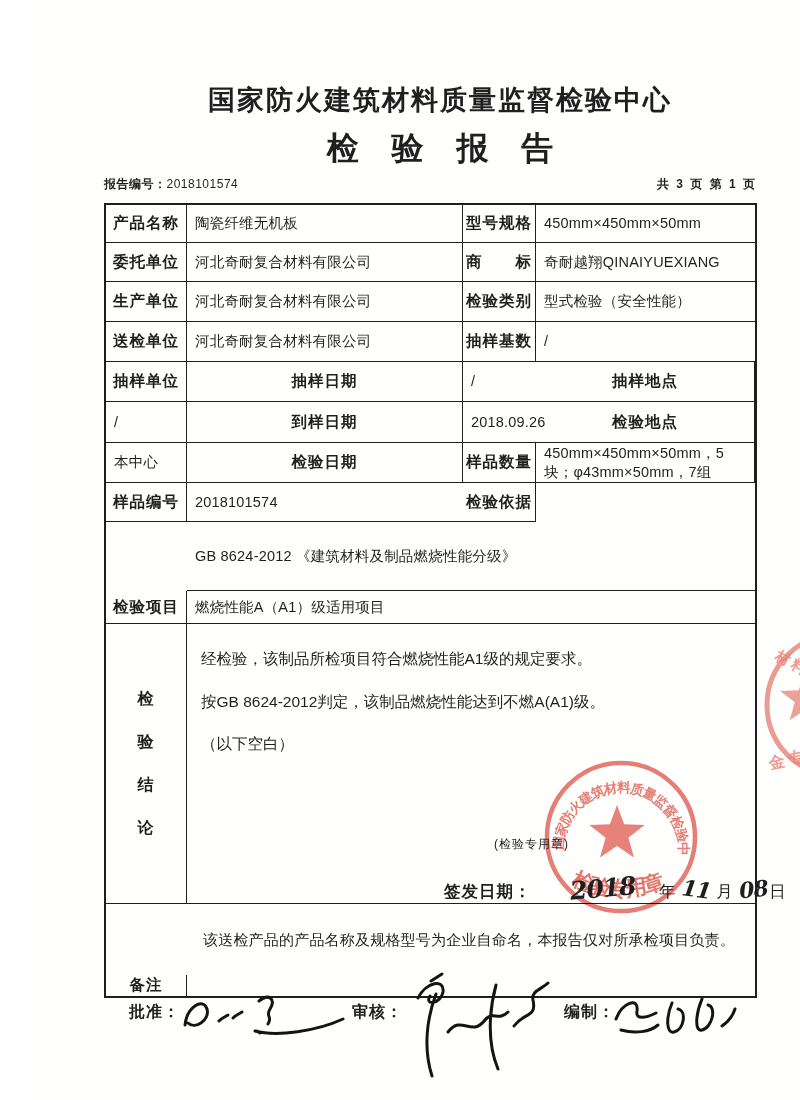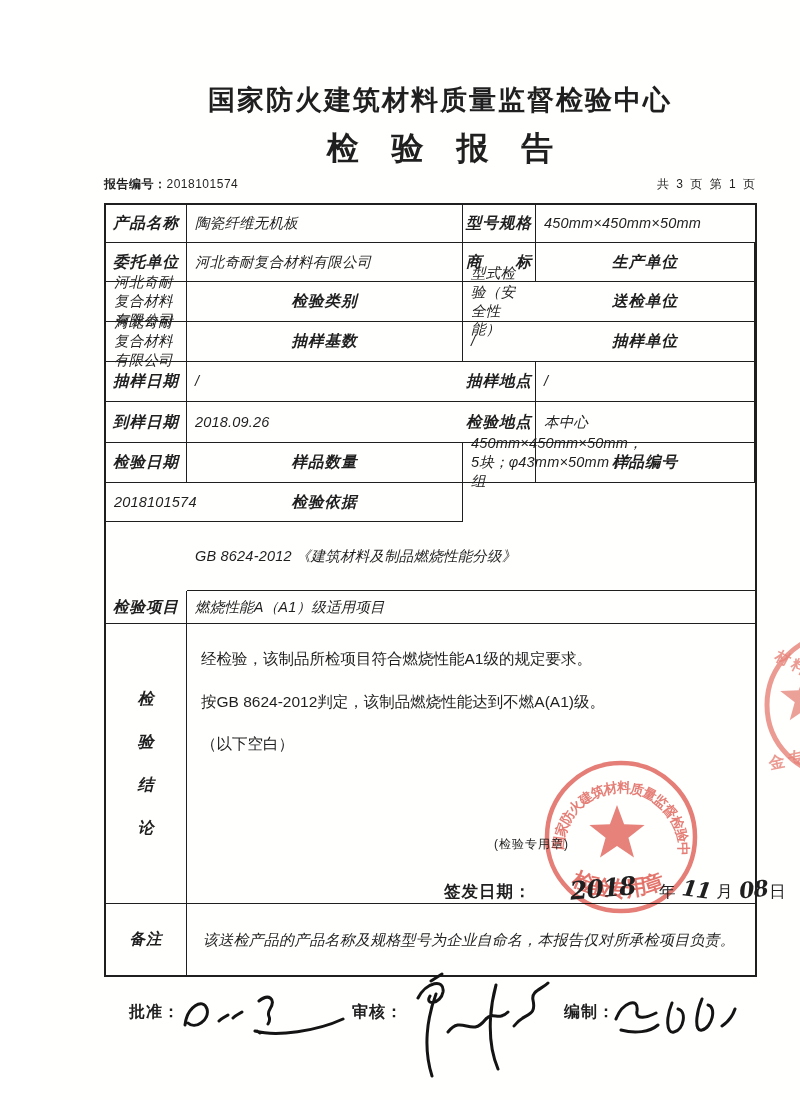--- a/index.html
+++ b/index.html
@@ -7,31 +7,31 @@
         font-family:"Liberation Sans","DejaVu Sans",sans-serif;color:#1f1f1f;overflow:hidden;margin-left:40px;}
 
   .org-title{position:absolute;left:0;top:82px;width:100%;text-align:center;
              font-size:27px;font-weight:700;letter-spacing:2px;}
   .report-title{position:absolute;left:0;top:127px;width:100%;text-align:center;
              font-size:32px;font-weight:700;letter-spacing:12px;text-indent:12px;}
 
   .meta-line{position:absolute;left:64px;top:176px;width:653px;font-size:12px;}
   .meta-no{float:left;font-weight:600;letter-spacing:.5px;}
   .meta-no b{font-weight:400;letter-spacing:.5px;}
-  .meta-pages{float:right;font-weight:400;letter-spacing:2px;}
+  .meta-pages{float:right;font-weight:700;letter-spacing:2px;}
 
   .report-table{position:absolute;left:64px;top:203px;width:653px;box-sizing:border-box;
       border:2px solid #1f1f1f;display:grid;
       grid-template-columns:81px 276px 73px 1fr;
       grid-template-rows:38px 39px 40px 40px 40px 41px 40px 39px 69px 33px 280px 71px;}
   .c{border-right:1.5px solid #1f1f1f;border-bottom:1.5px solid #1f1f1f;
      display:flex;align-items:center;box-sizing:border-box;min-width:0;}
   .noR{border-right:none;} .noB{border-bottom:none;}
-  .lab{justify-content:center;font-weight:600;font-size:15.5px;letter-spacing:1px;font-style:italic;}
-  .val{padding:10px 8px;font-size:14.5px;line-height:1.3;letter-spacing:.2px;font-style:italic;}
+  .lab{justify-content:center;font-weight:600;font-size:15.5px;letter-spacing:1px;}
+  .val{padding:10px 8px;font-size:14.5px;line-height:1.3;letter-spacing:.2px;}
   .span3{grid-column:2/5;}
   .concl-lab{flex-direction:column;justify-content:center;gap:22px;font-weight:600;font-size:16px;}
   .concl-body{display:block;padding:4px 0 0 14px;font-size:15.5px;}
   .concl-body p{margin:24px 0 0 0;line-height:1.2;}
   .concl-body p:first-child{margin-top:22px;}
 
   .seal{position:absolute;left:495px;top:752px;z-index:5;mix-blend-mode:multiply;opacity:.88;}
   .edge-seal{position:absolute;left:718px;top:597px;z-index:5;mix-blend-mode:multiply;opacity:.8;}
   .seal-note{position:absolute;left:454px;top:836px;font-size:12px;letter-spacing:1px;z-index:4;}
 
@@ -62,20 +62,21 @@
   <div class="report-table">
 
     <div class="c lab">产品名称</div>
     <div class="c val">陶瓷纤维无机板</div>
     <div class="c lab">型号规格</div>
     <div class="c val noR">450mm×450mm×50mm</div>
 
     <div class="c lab">委托单位</div>
     <div class="c val">河北奇耐复合材料有限公司</div>
     <div class="c lab">商　　标</div>
+    <div class="c val noR">奇耐越翔QINAIYUEXIANG</div>
 
     <div class="c lab">生产单位</div>
     <div class="c val">河北奇耐复合材料有限公司</div>
     <div class="c lab">检验类别</div>
     <div class="c val noR">型式检验（安全性能）</div>
 
     <div class="c lab">送检单位</div>
     <div class="c val">河北奇耐复合材料有限公司</div>
     <div class="c lab">抽样基数</div>
     <div class="c val noR">/</div>
@@ -109,22 +110,22 @@
       <span>验</span>
       <span>结</span>
       <span>论</span>
     </div>
     <div class="c noR span3 concl-body">
       <p>经检验，该制品所检项目符合燃烧性能A1级的规定要求。</p>
       <p>按GB 8624-2012判定，该制品燃烧性能达到不燃A(A1)级。</p>
       <p>（以下空白）</p>
     </div>
 
+    <div class="c val noR noB span3" style="padding-left:16px;font-size:15px;">该送检产品的产品名称及规格型号为企业自命名，本报告仅对所承检项目负责。</div>
     <div class="c lab noB">备注</div>
-    <div class="c val noR noB span3" style="padding-left:16px;font-size:15px;">该送检产品的产品名称及规格型号为企业自命名，本报告仅对所承检项目负责。</div>
   </div>
 
   <div class="seal-note">(检验专用章)</div>
 
   <svg class="seal" width="172" height="170" viewBox="0 0 172 170">
     <circle cx="86" cy="85" r="74" fill="none" stroke="#dc5146" stroke-width="4.5" stroke-opacity="0.85"></circle>
     <path id="ringArc" d="M28,98 A58,58 0 1 1 144,98" fill="none"></path>
     <text font-size="13.5" font-weight="bold" fill="#dc5146" fill-opacity="0.85" letter-spacing="0">
       <textPath href="#ringArc" startOffset="0" textLength="200" lengthAdjust="spacing">国家防火建筑材料质量监督检验中心</textPath>
     </text>

